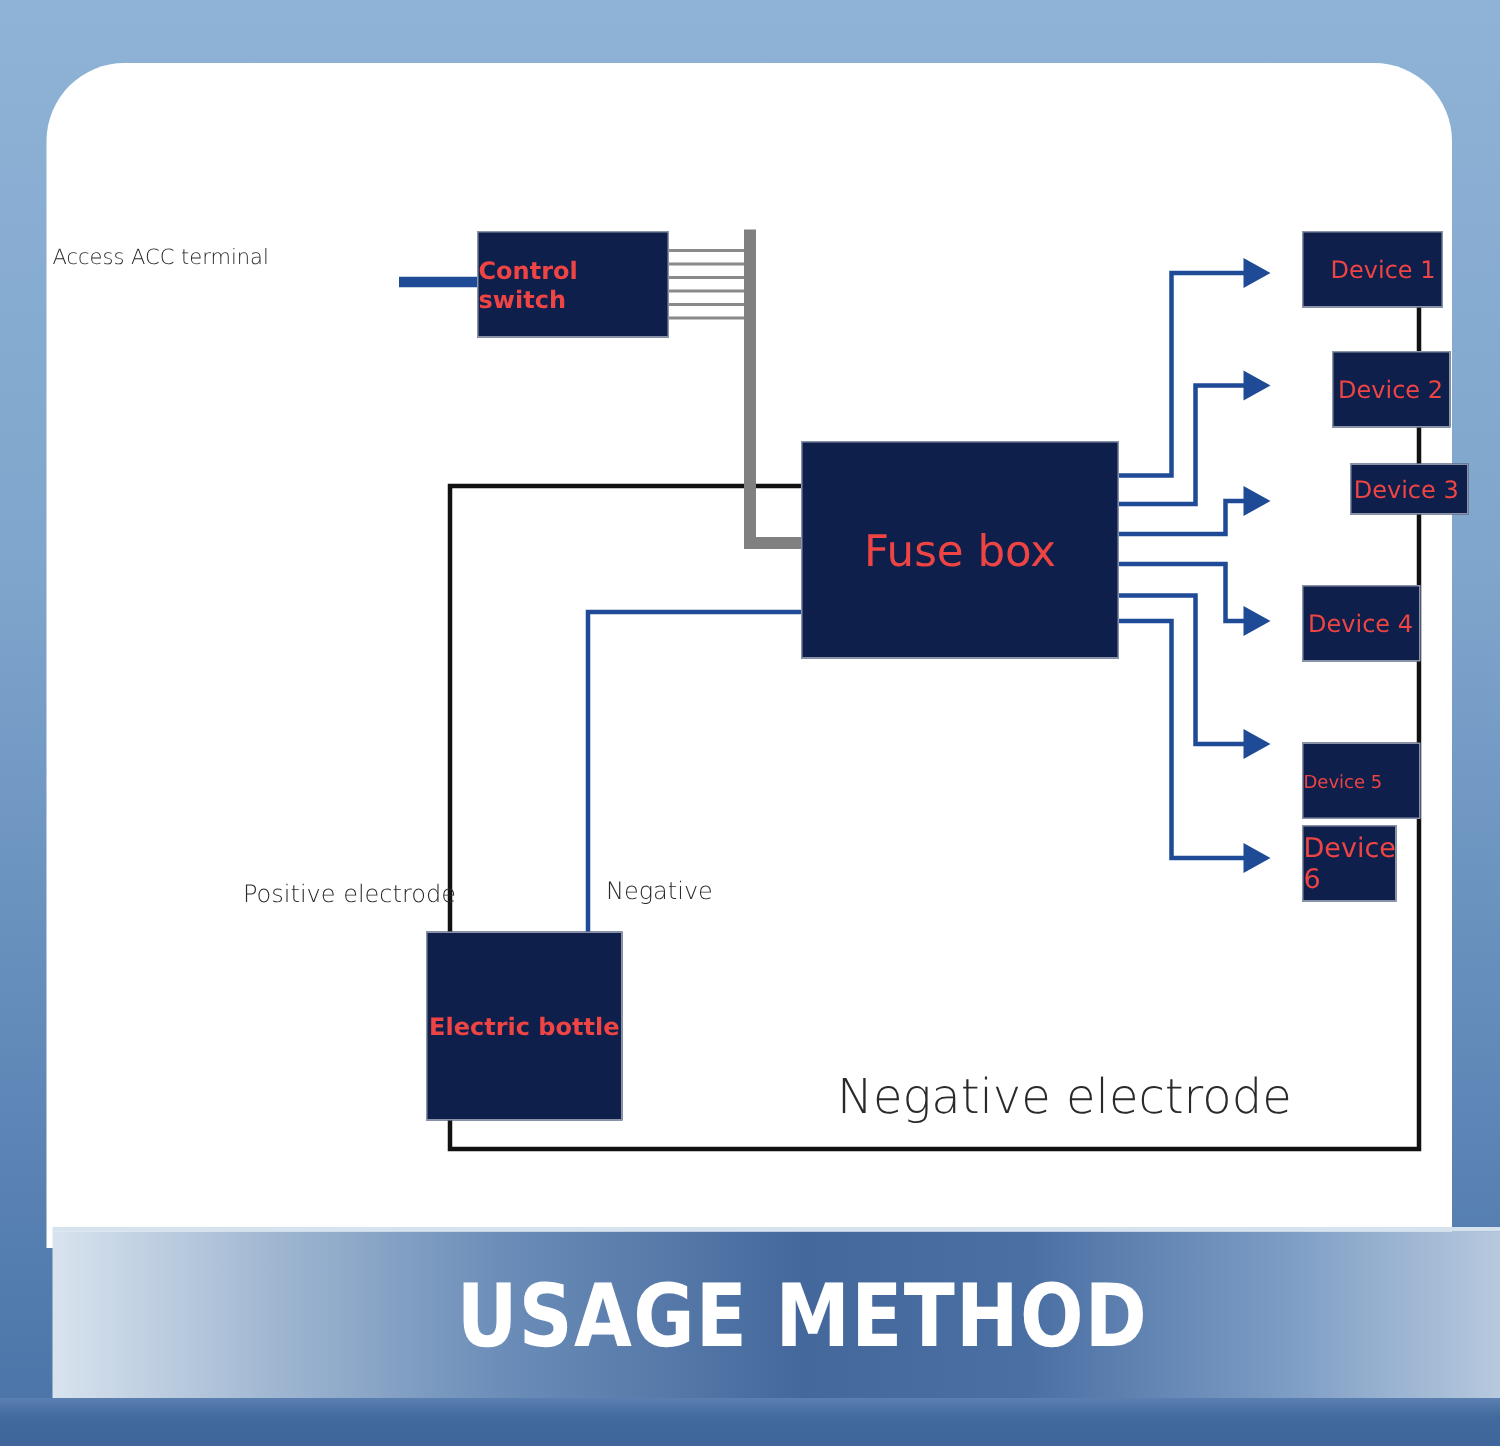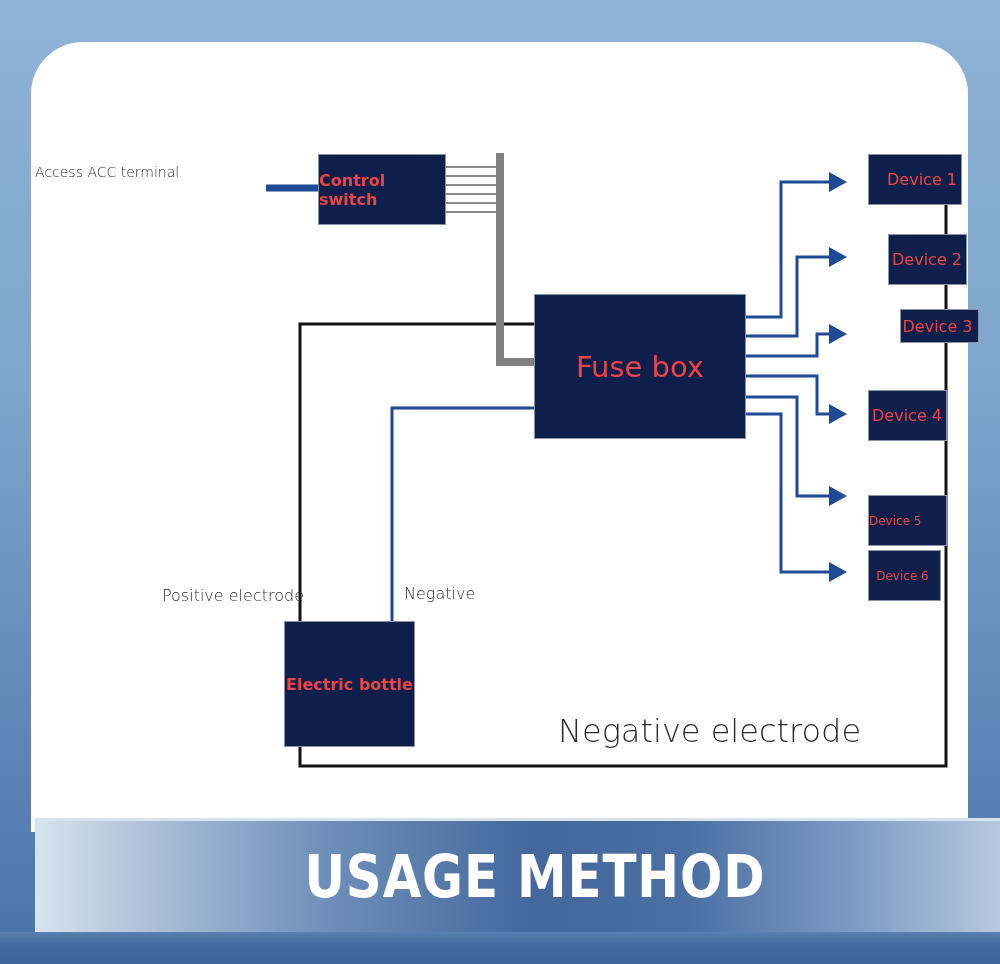--- a/index.html
+++ b/index.html
@@ -99,21 +99,21 @@
 </div>
 <div class="box" style="left:868px; top:309px; width:79px; height:34px; font-size:16px; justify-content:center; padding-right:4px;margin-left:32px;">
   <span>Device 3</span>
 </div>
 <div class="box" style="left:868px; top:390px; width:79px; height:51px; font-size:16px; justify-content:flex-end; padding-right:4px;">
   <span>Device 4</span>
 </div>
 <div class="box" style="left:868px; top:471px; width:79px; height:51px; font-size:12px; justify-content:flex-start; padding-right:4px;margin-top:24px;">
   <span>Device 5</span>
 </div>
-<div class="box" style="left:868px; top:550px; width:73px; height:51px; font-size:12px; justify-content:center; padding-right:4px;">
+<div class="box" style="left:868px; top:550px; width:63px; height:51px; font-size:18px; justify-content:flex-start; padding-right:4px;">
   <span>Device 6</span>
 </div>
 
 <span class="label" style="left:142px; top:586px; font-size:16px;margin-left:20px;">Positive electrode</span>
 <span class="label" style="left:404px; top:584px; font-size:16px;">Negative</span>
 
 <div class="box" style="left:284px; top:621px; width:131px; height:126px; font-size:16px; font-weight:bold;">
   <span>Electric bottle</span>
 </div>
 

